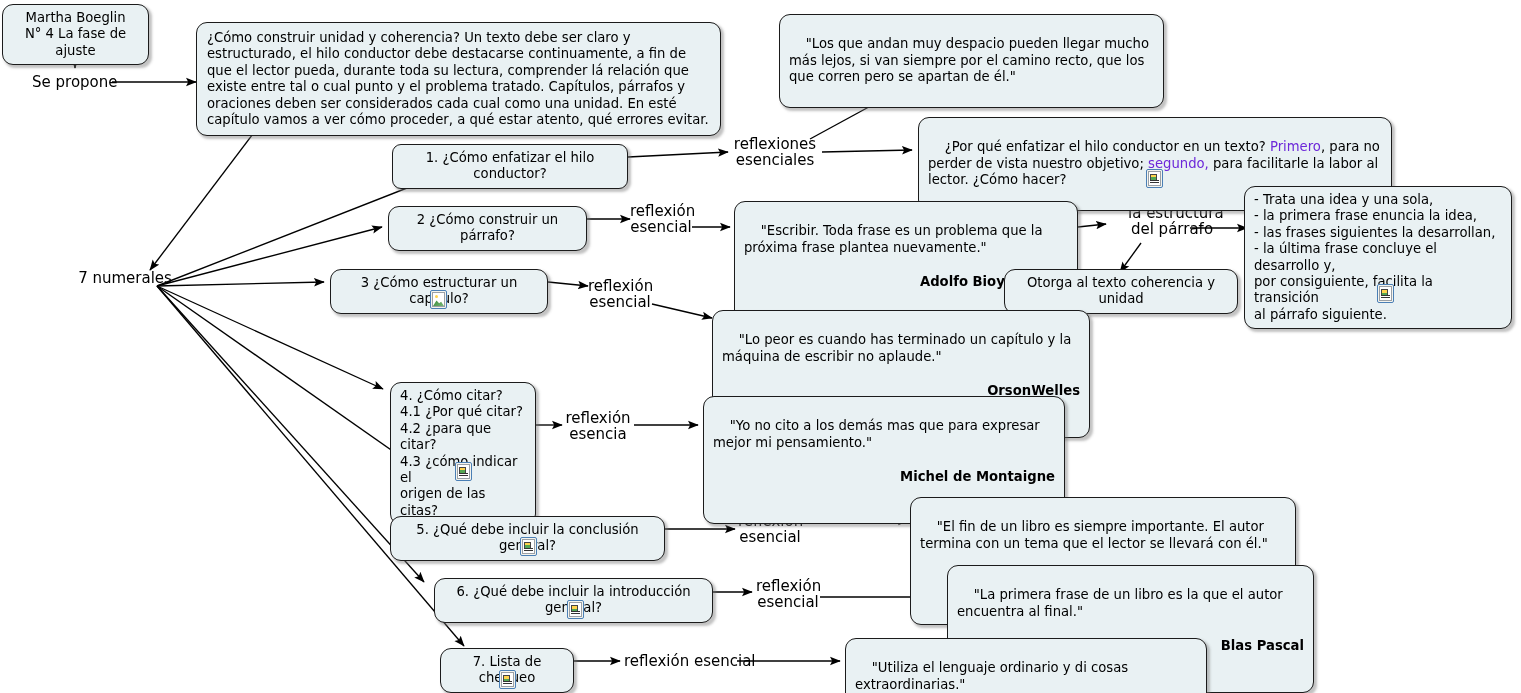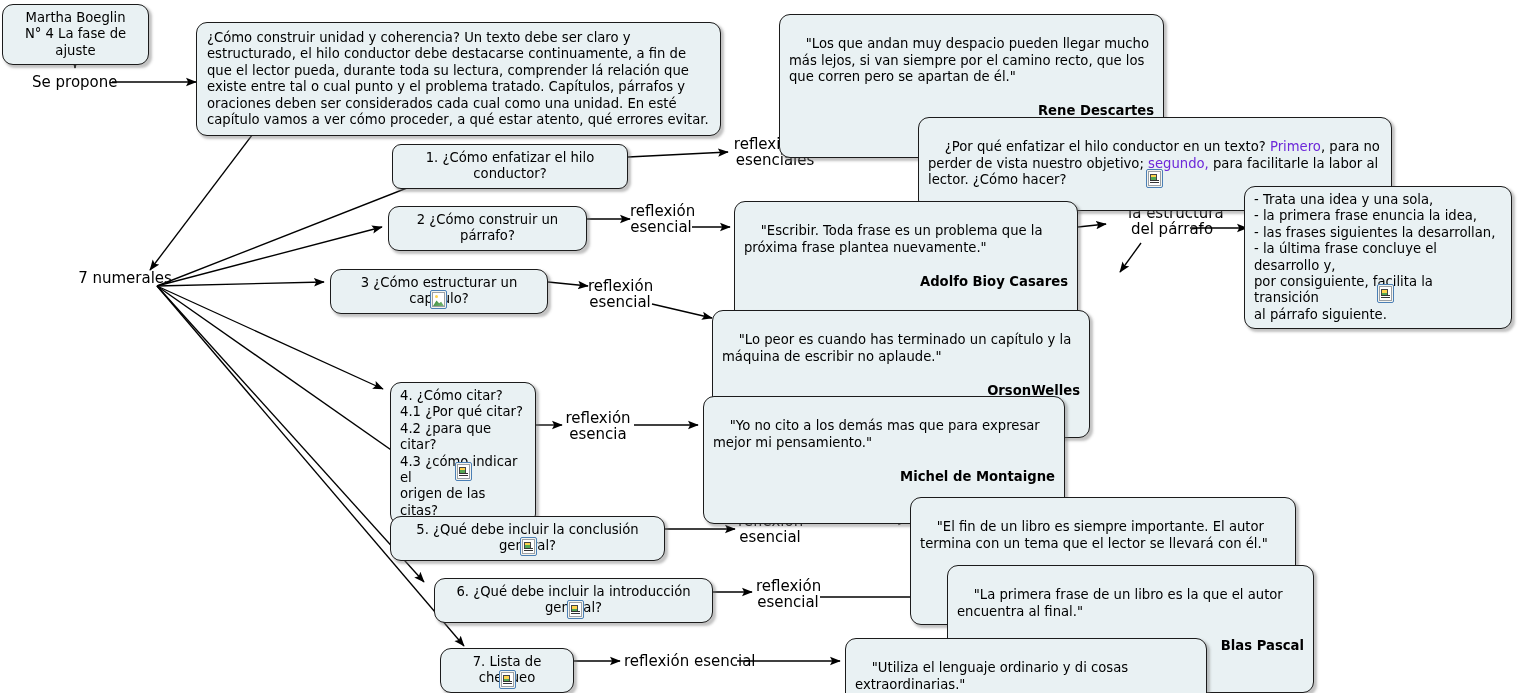--- a/index.html
+++ b/index.html
@@ -243,21 +243,20 @@
   <div class="label" style="left:756px; top:578px; width:64px;">reflexión
 esencial</div>
 
   <div class="label" style="left:624px; top:653px; width:113px;">reflexión esencial</div>
 
   <div class="label" style="left:1128px; top:205px; width:88px;">la estructura
 del párrafo</div>
 
   <div class="node" style="left:779px; top:14px; width:385px;">
     <span>"Los que andan muy despacio pueden llegar mucho más lejos, si van siempre por el camino recto, que los que corren pero se apartan de él."</span>
-    <span class="author">Rene Descartes</span>
   </div>
 
   <div class="node" style="left:918px; top:117px; width:474px;">
     <span>¿Por qué enfatizar el hilo conductor en un texto? </span><span class="red">Primero</span><span>, para no perder de vista nuestro objetivo; </span><span class="red">segundo,</span><span> para facilitarle la labor al lector. ¿Cómo hacer?</span>
   </div>
   <div class="res-icon doc" style="left:1146px; top:169px;">
       <div class="sheet"></div>
     </div>
 
   <div class="node" style="left:734px; top:201px; width:344px;">
@@ -268,20 +267,21 @@
   <div class="node" style="left:1220px; top:186px; width:268px;margin-left:24px;">- Trata una idea y una sola,
 - la primera frase enuncia la idea,
 - las frases siguientes la desarrollan,
 - la última frase concluye el desarrollo y,
 por consiguiente, facilita la transición
 al párrafo siguiente.</div>
   <div class="res-icon doc" style="left:1377px; top:284px;">
       <div class="sheet"></div>
     </div>
 
+  <div class="node center" style="left:1004px; top:269px; width:234px;">Otorga al texto coherencia y unidad</div>
 
   <div class="node" style="left:712px; top:310px; width:378px;">
     <span>"Lo peor es cuando has terminado un capítulo y la máquina de escribir no aplaude."</span>
     <span class="author">OrsonWelles</span>
   </div>
 
   <div class="node" style="left:703px; top:396px; width:362px;">
     <span>"Yo no cito a los demás mas que para expresar mejor mi pensamiento."</span>
     <span class="author">Michel de Montaigne</span>
   </div>

